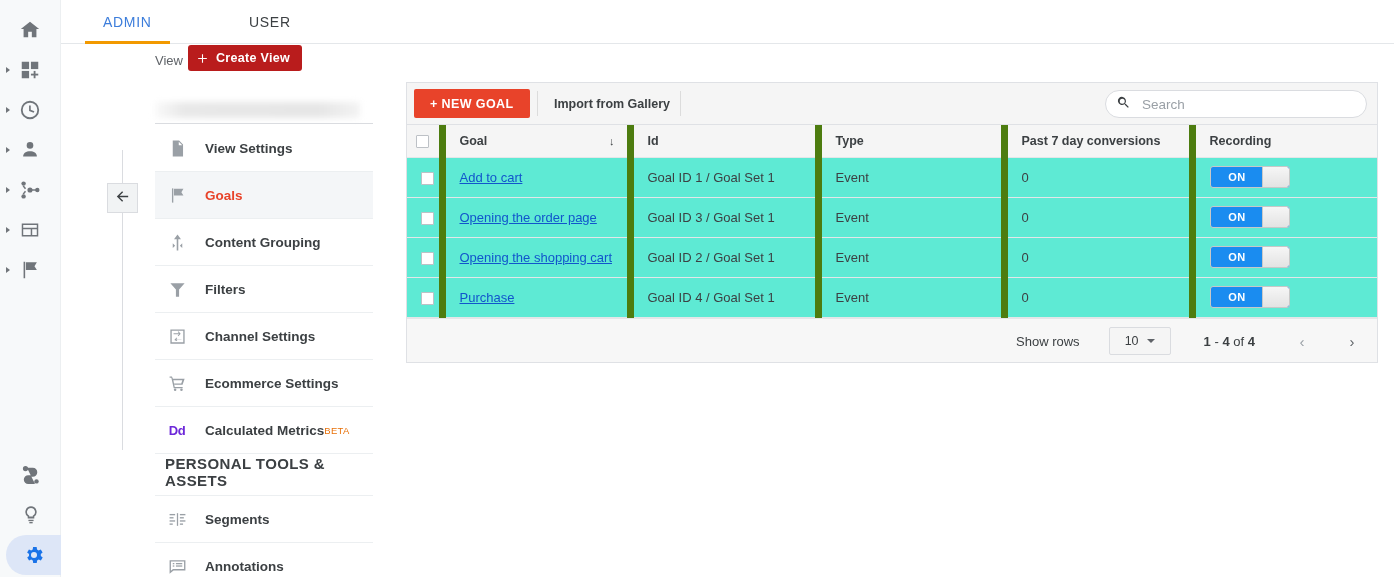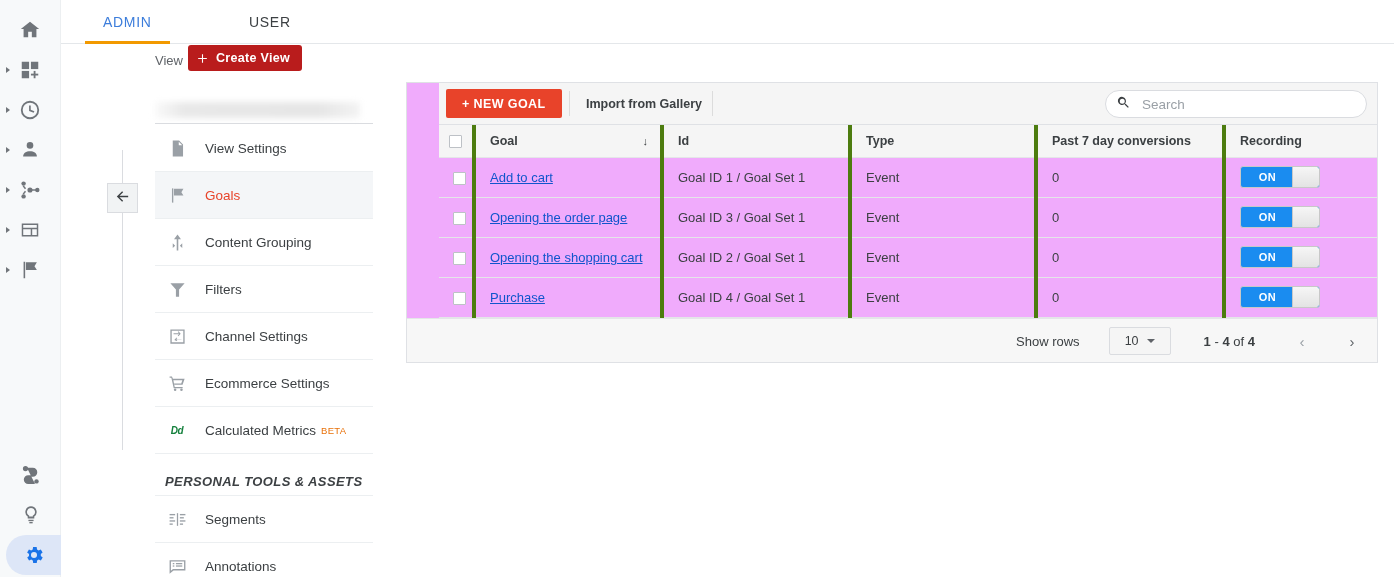--- a/index.html
+++ b/index.html
@@ -129,46 +129,45 @@
   .navitem.sel { background: #f4f6f8; }
   .nav-ico-wrap {
     width: 24px; height: 24px;
     display: flex; align-items: center; justify-content: center;
     flex: 0 0 24px;
   }
   .nav-ico { width: 19px; height: 19px; display: block; }
   .nav-ico path, .nav-ico rect, .nav-ico polygon, .nav-ico circle, .nav-ico line {
     fill: #9aa0a6;
   }
-  .nav-dd { font-size: 10px; font-weight: bold; color: #15803d; letter-spacing: -.3px; font-style: italic; }
+  .nav-dd { font-size: 13px; font-weight: bold; color: #6d28d9; letter-spacing: -.3px; }
   .nav-label {
     margin-left: 16px;
-    font-size: 13.5px; color: #3c4043;
+    font-size: 13.5px; color: #3c4043; font-weight: bold;
   }
   .navitem.sel .nav-label { color: #e8432a; }
   .navitem.sel .nav-ico path { fill: #9aa0a6; }
   .beta-badge {
-    margin-left: 5px; font-size: 9.5px; color: #e8710a; letter-spacing: .3px;
+    font-size: 9.5px; color: #e8710a; letter-spacing: .3px;
   }
   .section-head {
     height: 42px; display: flex; align-items: flex-end;
     padding-left: 10px; padding-bottom: 6px;
     border-bottom: 1px solid #eceff1;
   }
   .section-head span {
-    font-size: 13px; font-weight: bold; color: #3c4043; letter-spacing: .4px; font-style: italic;
+    font-size: 15px; font-weight: bold; color: #3c4043; letter-spacing: .4px;
   }
 
   
   .card {
     position: absolute; left: 406px; top: 82px;
     width: 972px; height: 281px;
     border: 1px solid #dfe1e5;
-    background: #f0abfc;
-    padding-left: 32px;
+    background: #5eead4;
   }
   .card-toolbar {
     position: relative;
     height: 42px;
     background: #f5f5f5;
     border-bottom: 1px solid #dfe1e5;
   }
   .newgoal-btn {
     position: absolute; left: 7px; top: 6px;
     height: 29px; padding: 0 16px;
@@ -205,21 +204,21 @@
     background: transparent;
     font-family: "Liberation Sans", sans-serif;
   }
   .search-input::placeholder { color: #9aa0a6; }
 
   table.goals {
     width: 100%; border-collapse: collapse;
     table-layout: fixed;
   }
   table.goals th, table.goals td {
-    border-right: 4px solid #4d7c0f;
+    border-right: 7px solid #4d7c0f;
     border-bottom: 1px solid #e4e6e8;
     text-align: left;
     padding: 0 14px;
     font-size: 13px;
   }
   table.goals th:last-child, table.goals td:last-child { border-right: none; }
   table.goals th {
     height: 32px;
     background: #f5f5f5;
     font-weight: bold;

